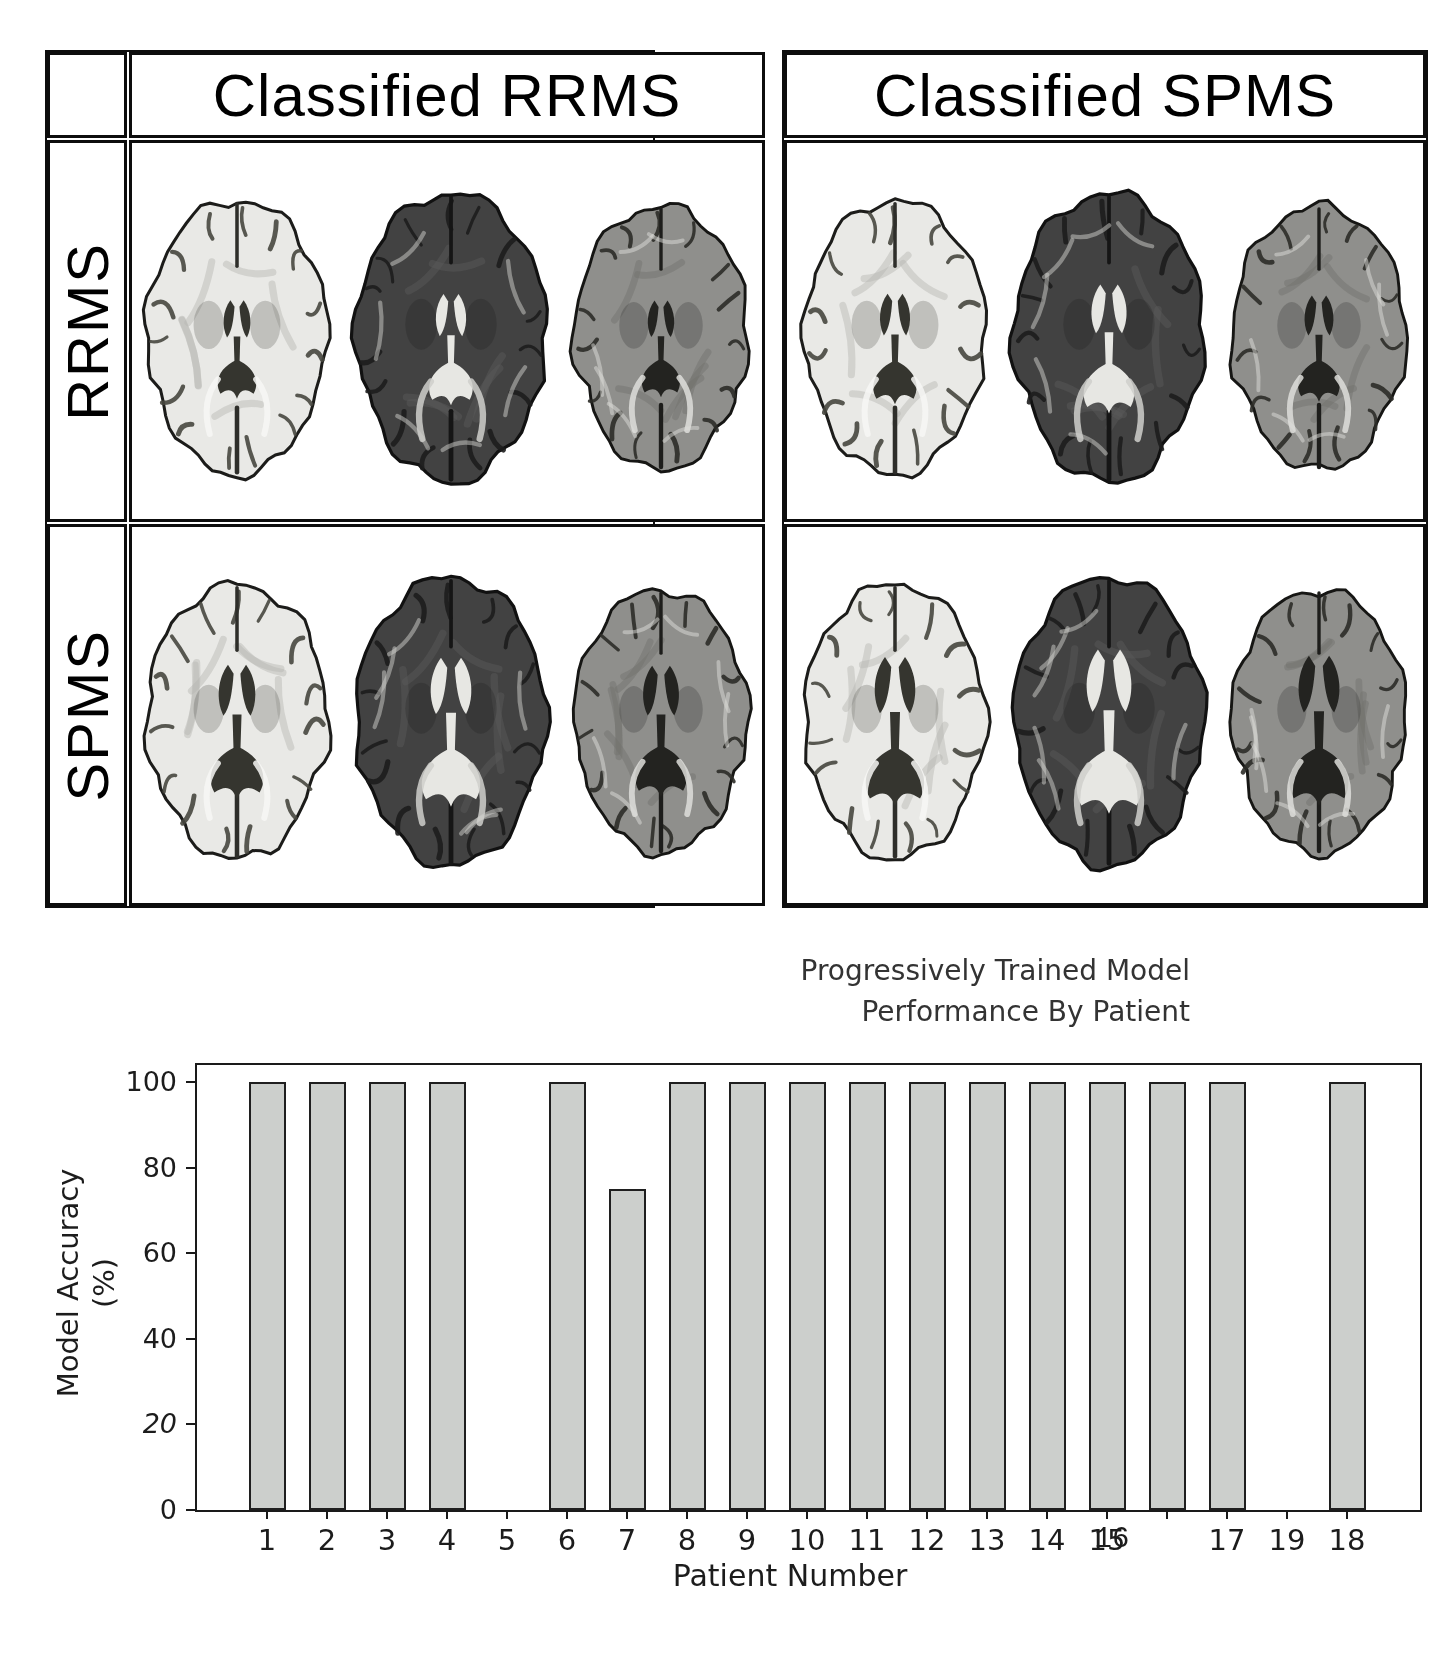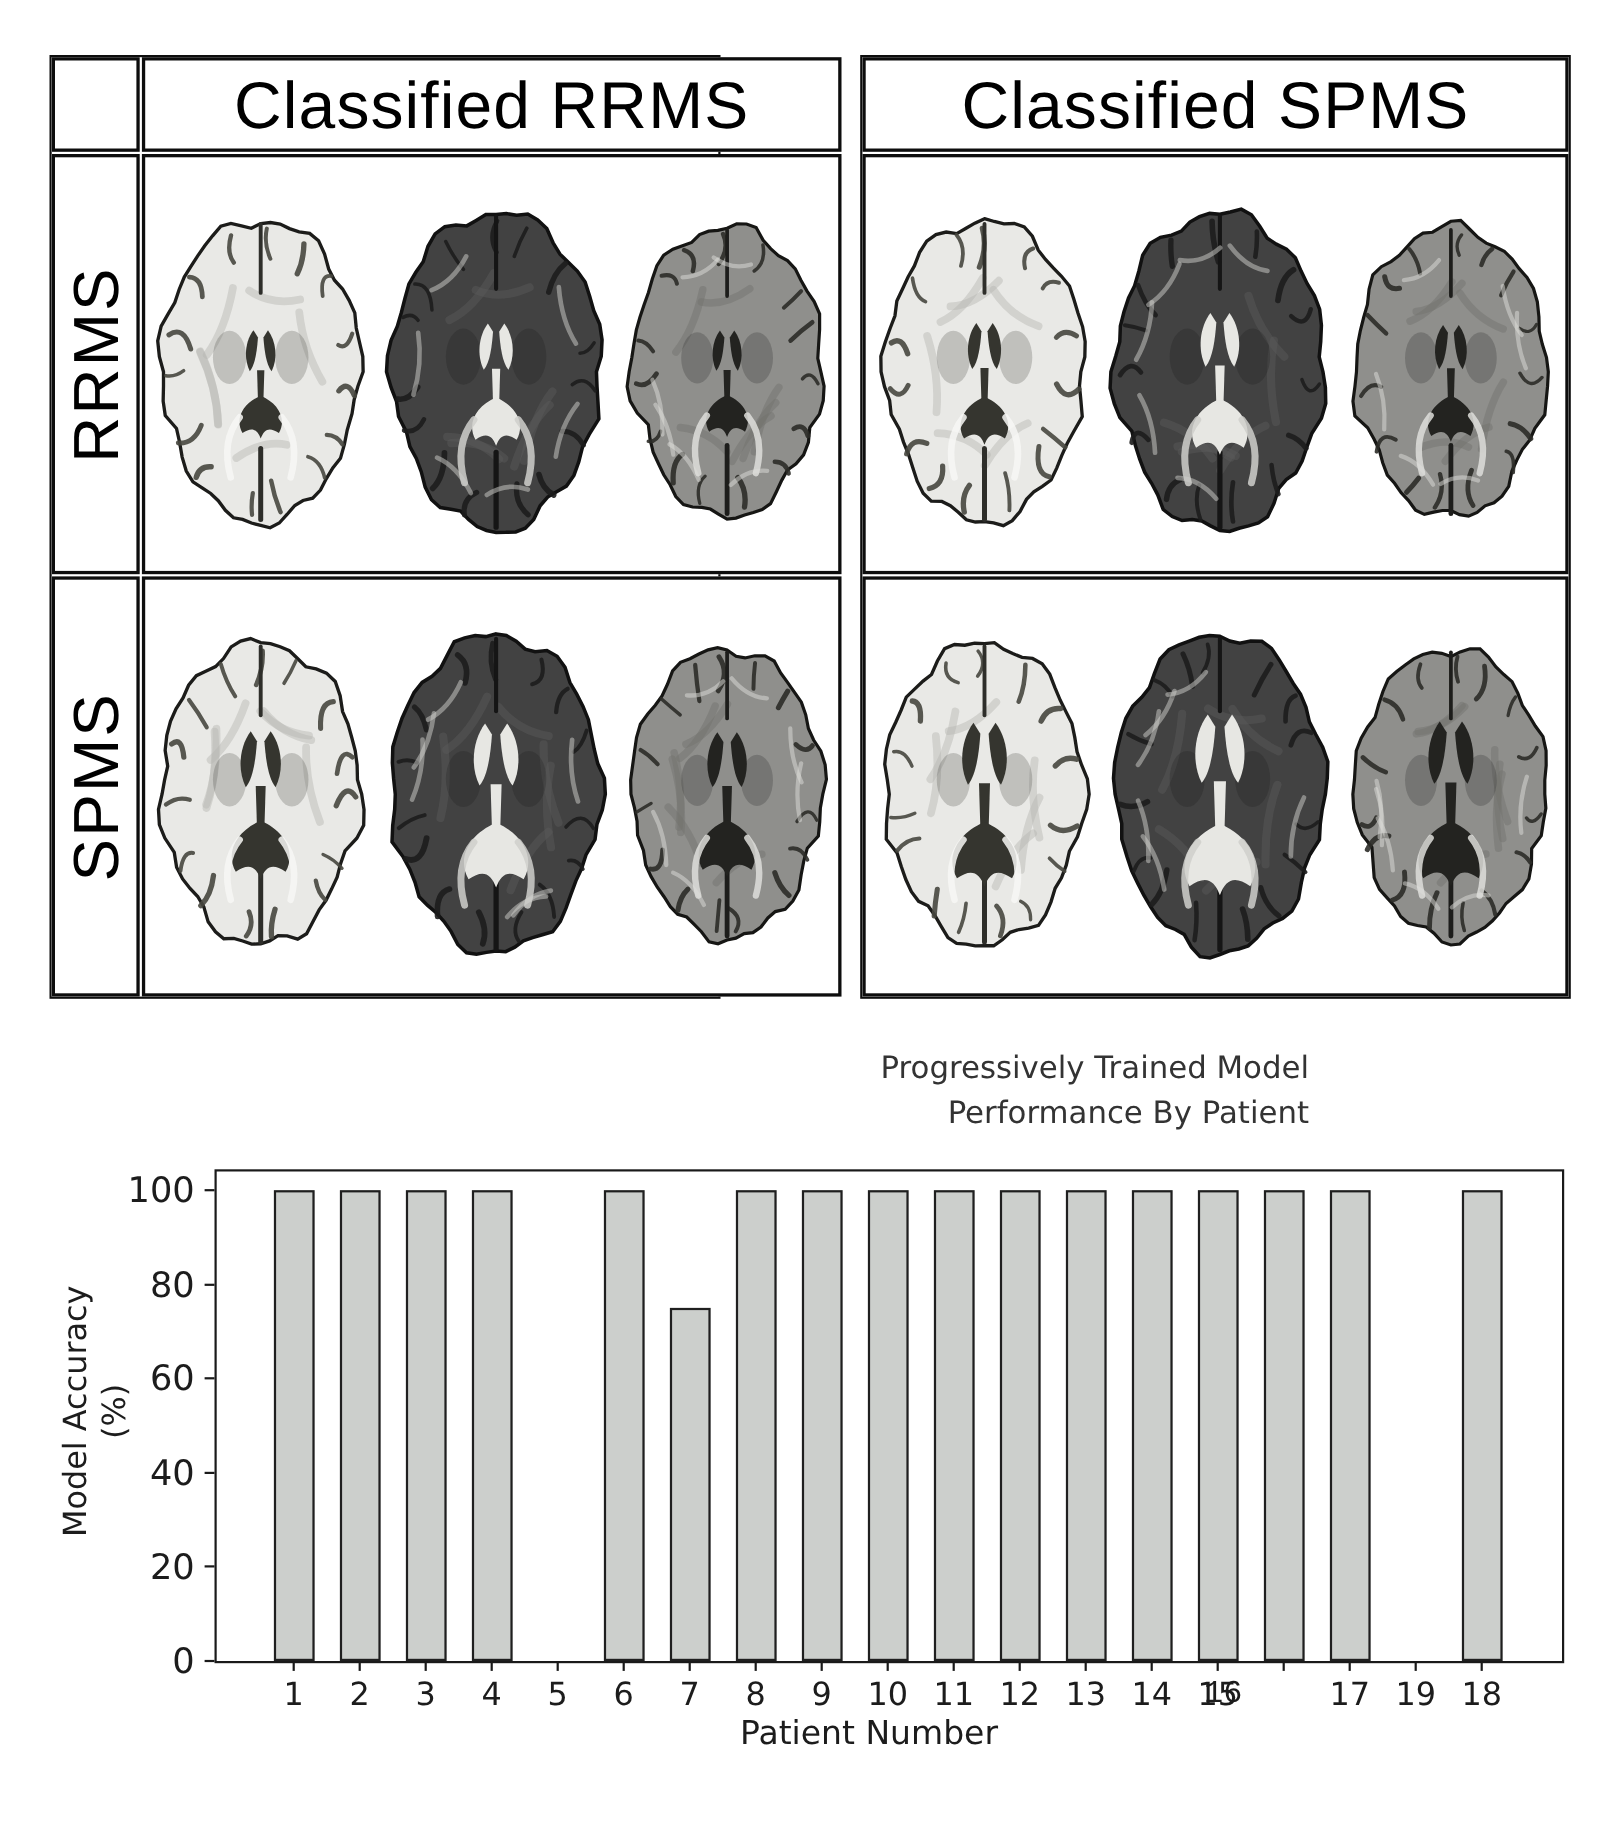--- a/index.html
+++ b/index.html
@@ -20,21 +20,21 @@
   .imgs svg{flex:0 0 auto;}
 
   
   .abs{position:absolute;box-sizing:border-box;}
   .chart-title{left:390px;top:950px;width:800px;text-align:right;
                font-size:28px;line-height:41px;color:#333;}
   .plotbox{left:195px;top:1063px;width:1227px;height:449px;border:2px solid #1a1a1a;background:transparent;}
   .bar{border:2px solid #1f1f1f;}
   .ytick{background:#1a1a1a;width:9px;height:2px;}
   .xtick{background:#1a1a1a;width:2px;height:9px;}
-  .yticklabel{width:80px;text-align:right;font-size:32px;color:#1c1c1c;line-height:32px;}
+  .yticklabel{width:80px;text-align:right;font-size:27px;color:#1c1c1c;line-height:32px;}
   .xticklabel{width:64px;text-align:center;font-size:29px;color:#1c1c1c;line-height:32px;}
   .xlabel{left:590px;top:1558px;width:400px;text-align:center;font-size:30px;color:#1c1c1c;}
   .ylabel{left:86px;top:1287px;width:320px;margin-left:-160px;margin-top:-40px;
           transform:rotate(-90deg);text-align:center;font-size:29px;line-height:36px;color:#1c1c1c;}
 </style>
 </head>
 <body>
 
 <div class="stage">
 
@@ -565,21 +565,21 @@
       <div class="abs bar" style="left: 908.5px; top: 1082px; width: 37px; height: 428px; background: rgb(204, 207, 204); border-color: rgb(31, 31, 31);"></div>
       <div class="abs bar" style="left: 968.5px; top: 1082px; width: 37px; height: 428px; background: rgb(204, 207, 204); border-color: rgb(31, 31, 31);"></div>
       <div class="abs bar" style="left: 1028.5px; top: 1082px; width: 37px; height: 428px; background: rgb(204, 207, 204); border-color: rgb(31, 31, 31);"></div>
       <div class="abs bar" style="left: 1088.5px; top: 1082px; width: 37px; height: 428px; background: rgb(204, 207, 204); border-color: rgb(31, 31, 31);"></div>
       <div class="abs bar" style="left: 1148.5px; top: 1082px; width: 37px; height: 428px; background: rgb(204, 207, 204); border-color: rgb(31, 31, 31);"></div>
       <div class="abs bar" style="left: 1208.5px; top: 1082px; width: 37px; height: 428px; background: rgb(204, 207, 204); border-color: rgb(31, 31, 31);"></div>
       <div class="abs bar" style="left: 1328.5px; top: 1082px; width: 37px; height: 428px; background: rgb(204, 207, 204); border-color: rgb(31, 31, 31);"></div>
       <div class="abs ytick" style="left: 186px; top: 1509px;"></div>
       <div class="abs yticklabel" style="left: 97px; top: 1494px;">0</div>
       <div class="abs ytick" style="left: 186px; top: 1423.4px;"></div>
-      <div class="abs yticklabel" style="left: 97px; top: 1408.4px;">20</div>
+      <div class="abs yticklabel" style="left: 97px; top: 1408.4px; font-style: italic;">20</div>
       <div class="abs ytick" style="left: 186px; top: 1337.8px;"></div>
       <div class="abs yticklabel" style="left: 97px; top: 1322.8px;">40</div>
       <div class="abs ytick" style="left: 186px; top: 1252.2px;"></div>
       <div class="abs yticklabel" style="left: 97px; top: 1237.2px;">60</div>
       <div class="abs ytick" style="left: 186px; top: 1166.6px;"></div>
       <div class="abs yticklabel" style="left: 97px; top: 1151.6px;">80</div>
       <div class="abs ytick" style="left: 186px; top: 1081px;"></div>
       <div class="abs yticklabel" style="left: 97px; top: 1066px;">100</div>
       <div class="abs xtick" style="left: 266px; top: 1510px;"></div>
       <div class="abs xticklabel" style="left: 235px; top: 1524px;">1</div>

